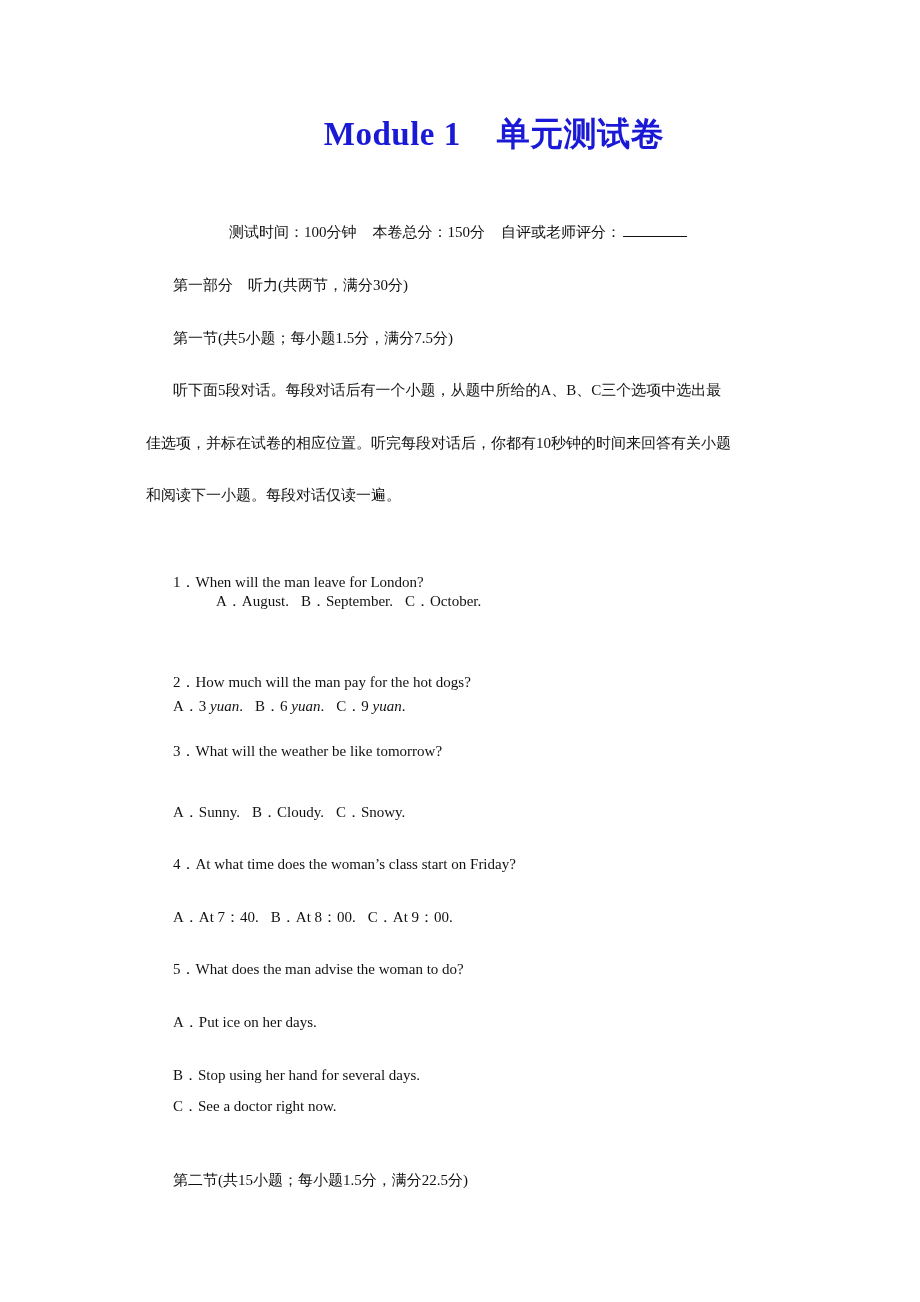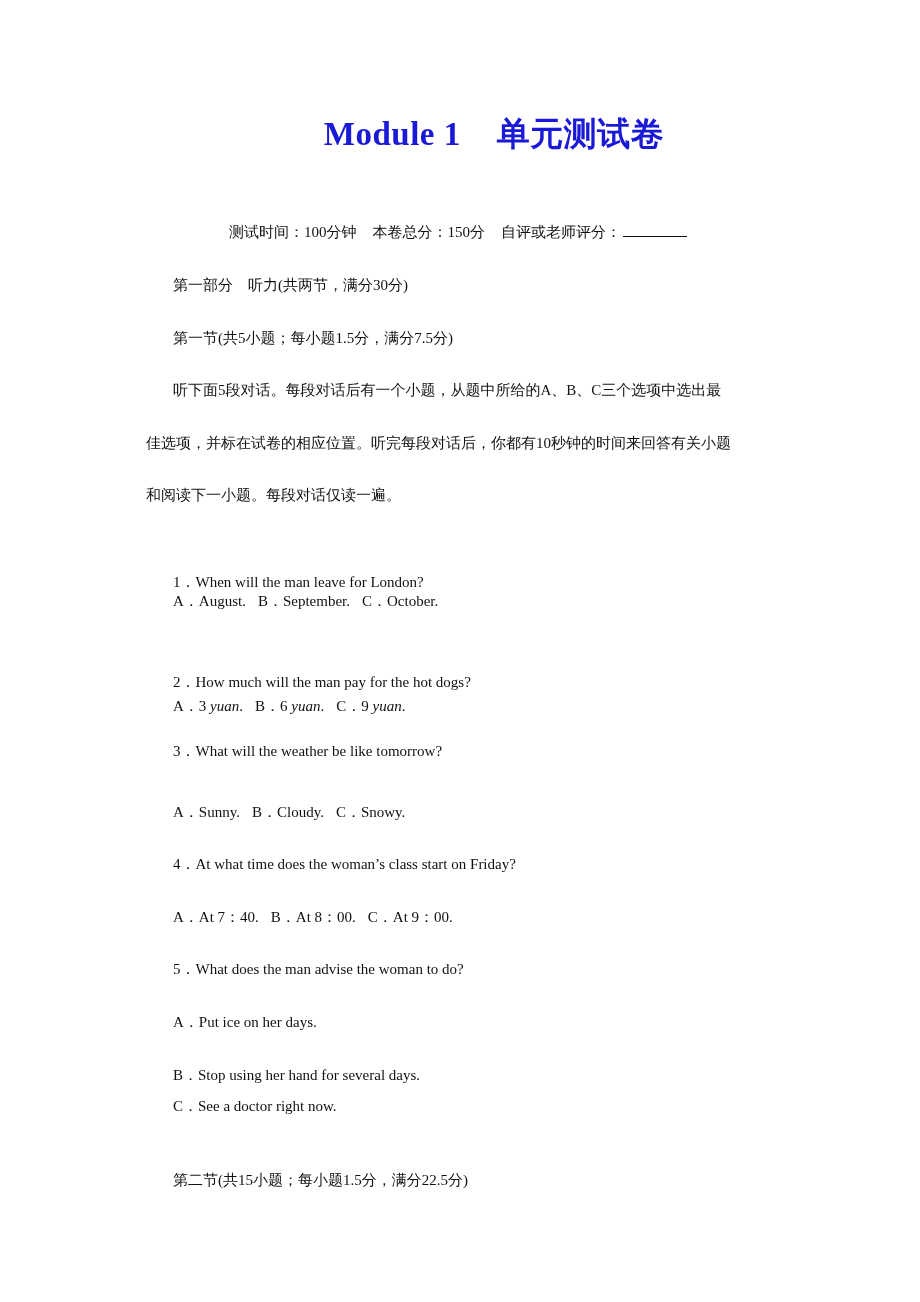--- a/index.html
+++ b/index.html
@@ -76,21 +76,21 @@
 
   <div class="line indent heading" style="top:328px;">第一节(共5小题；每小题1.5分，满分7.5分)</div>
 
   <div class="line indent" style="top:380px;">听下面5段对话。每段对话后有一个小题，从题中所给的A、B、C三个选项中选出最</div>
   <div class="line full" style="top:433px;">佳选项，并标在试卷的相应位置。听完每段对话后，你都有10秒钟的时间来回答有关小题</div>
   <div class="line full" style="top:485px;">和阅读下一小题。每段对话仅读一遍。</div>
 
   <div class="line indent" style="top:538px;margin-top:34px;">
     <span>1．</span><span>When will the man leave for London?</span>
   </div>
-  <div class="line indent" style="top:591px;">
+  <div class="line indent" style="top:591px;margin-left:43px;">
     <span>A．August.</span><span class="opt-gap"></span><span>B．September.</span><span class="opt-gap"></span><span>C．October.</span>
   </div>
 
   <div class="line indent" style="top:644px;margin-top:28px;">
     <span>2．</span><span>How much will the man pay for the hot dogs?</span>
   </div>
   <div class="line indent" style="top:696px;">
     <span><span>A．3 </span><i>yuan</i><span>.</span></span><span class="opt-gap"></span><span><span>B．6 </span><i>yuan</i><span>.</span></span><span class="opt-gap"></span><span><span>C．9 </span><i>yuan</i><span>.</span></span>
   </div>
 

